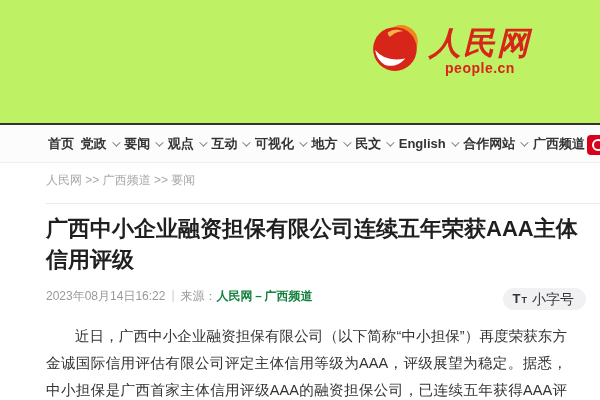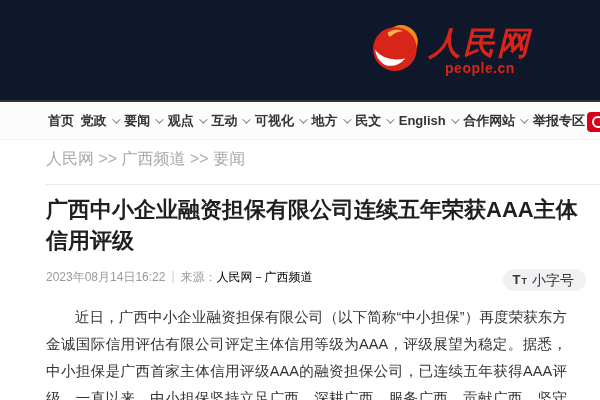--- a/index.html
+++ b/index.html
@@ -1,20 +1,20 @@
 <!DOCTYPE html>
 <html><head>
 <meta charset="utf-8">
 <style>
   * { margin:0; padding:0; box-sizing:border-box; }
   html,body { width:600px; height:400px; overflow:hidden; background:#fff;
     font-family:"Liberation Sans","DejaVu Sans",sans-serif; }
 
   
-  .top-header { position:relative; height:100px; background:#0f172a; }
+  .top-header { position:relative; height:123px; background:#bef264; }
   .logo { position:absolute; left:371px; top:22px; display:flex; align-items:flex-start; cursor:pointer; }
   .logo-globe { width:52px; height:52px; display:block; }
   .logo-textwrap { margin-left:6px; padding-top:4px; }
   .logo-cn { font-size:32px; line-height:34px; font-weight:bold; color:#d8251a;
     font-style:italic; letter-spacing:2px; }
   .logo-en { font-size:14px; line-height:16px; font-weight:bold; color:#d8251a;
     text-align:center; letter-spacing:0.5px; }
 
   
   .nav-bar { position:relative; height:40px; background:#fcfcfd;
@@ -28,28 +28,28 @@
     border-bottom:1.5px solid #808080; transform:rotate(45deg) translateY(-2px);
     display:inline-block; }
   .nav-badge { position:absolute; right:-9px; top:10px; width:22px; height:20px;
     background:#d9001b; border-radius:4px; display:flex; align-items:center;
     justify-content:center; cursor:pointer; }
   .nav-badge-inner { width:12px; height:12px; border:2px solid #fff;
     border-radius:50%; }
 
   
   .content { padding-left:46px; }
-  .breadcrumb { padding-top:9px; font-size:16px; color:#a9a9a9; cursor:pointer; }
+  .breadcrumb { padding-top:9px; font-size:12px; color:#a9a9a9; cursor:pointer; }
   .sep { border:none; border-top:1px solid #e9e9e9; margin-top:14px; }
   .article-title { margin-top:9px; width:548px; font-size:22px; line-height:31px;
     font-weight:700; color:#1f1f1f; }
   .meta-row { margin-top:13px; display:flex; align-items:flex-start; font-size:12px;
     color:#999; width:554px; }
   .meta-divider { margin:0 6px; color:#ccc; }
-  .source-link { color:#000000; font-weight:normal; cursor:pointer; }
+  .source-link { color:#15803d; font-weight:bold; cursor:pointer; }
   .font-pill { margin-left:auto; margin-right:14px; background:#f1f1f4;
     border-radius:12px; padding:4px 12px 4px 10px; display:flex; align-items:flex-start;
     color:#333; cursor:pointer; border:none; font-family:inherit; }
   .t-big { font-size:13px; font-weight:bold; line-height:14px; }
   .t-small { font-size:9px; font-weight:bold; line-height:10px; margin:3px 5px 0 1px; }
   .pill-label { font-size:14px; line-height:14px; }
   .article-body { margin-top:13px; width:521px; font-size:14.5px; line-height:27px;
     color:#333; text-indent:2em; text-align:justify; }
 </style>
 </head>
@@ -105,21 +105,21 @@
       </a>
     <a class="nav-item">
         <span>English</span>
         <i class="chevron"></i>
       </a>
     <a class="nav-item">
         <span>合作网站</span>
         <i class="chevron"></i>
       </a>
     <a class="nav-item">
-        <span>举报专区</span>
+        <span>广西频道</span>
       </a>
   </nav>
   <span class="nav-badge">
     <span class="nav-badge-inner"></span>
   </span>
 </div>
 
 <div class="content">
   <div class="breadcrumb">人民网 &gt;&gt; 广西频道 &gt;&gt; 要闻</div>
   <hr class="sep">

